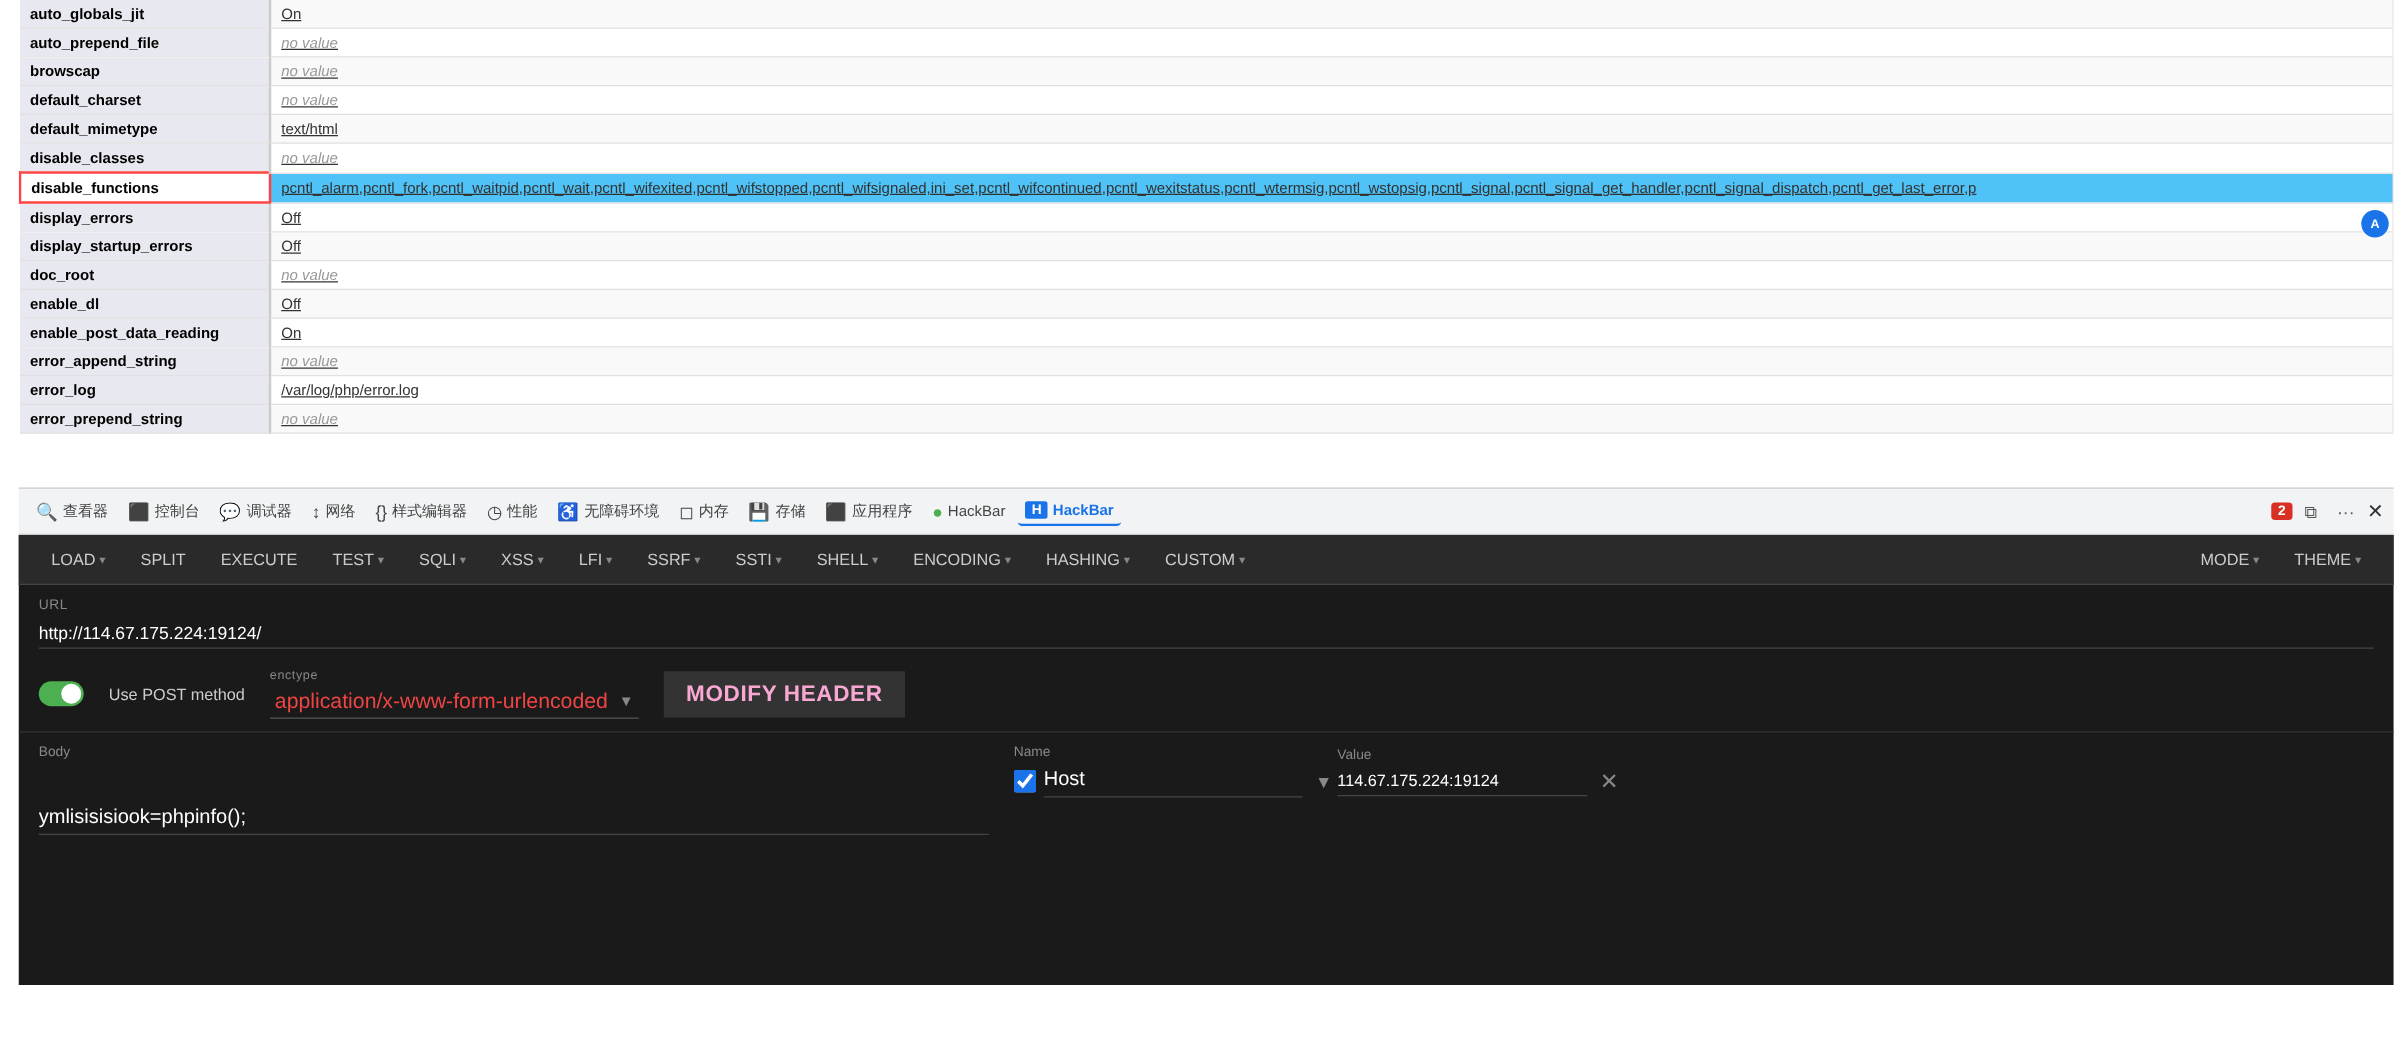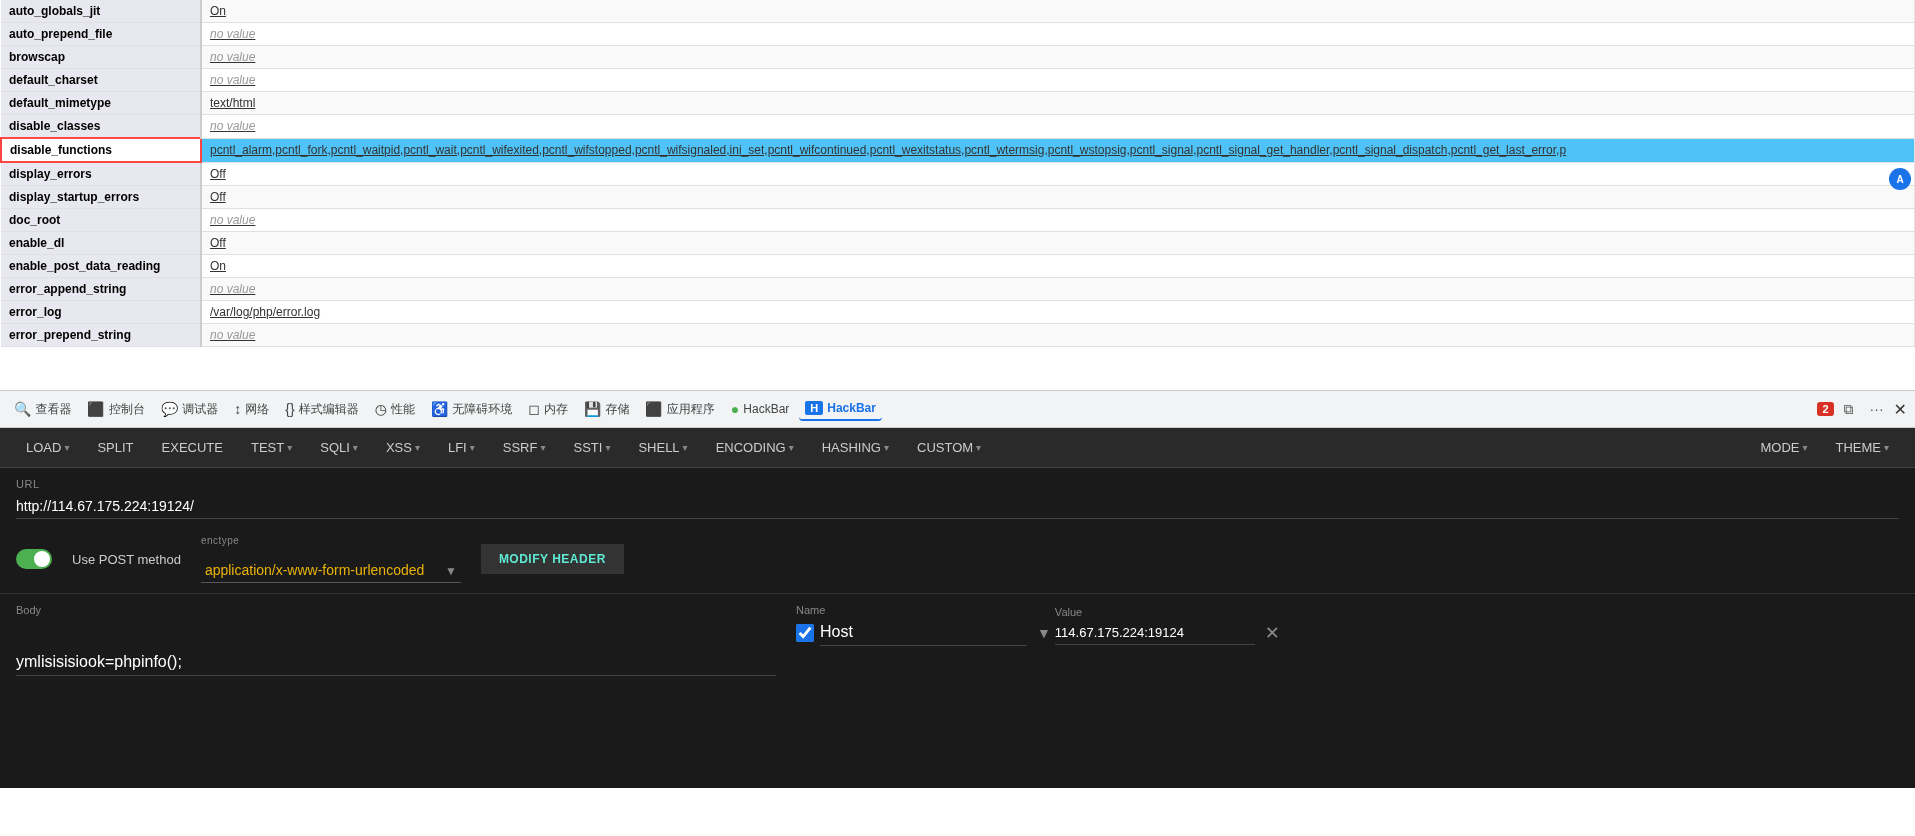--- a/index.html
+++ b/index.html
@@ -187,58 +187,58 @@
       transition: left 0.2s;
     }
     .post-label {
       font-size: 13px;
       color: #ccc;
       white-space: nowrap;
     }
     .enctype-section {
       display: flex;
       flex-direction: column;
-      gap: 12px;
+      gap: 1px;
       flex: 0 0 auto;
     }
     .enctype-label {
       font-size: 10px;
       color: #888;
       letter-spacing: 0.5px;
     }
     .enctype-select-wrapper {
       position: relative;
       display: flex;
       align-items: center;
     }
     .enctype-select {
       background: #1a1a1a;
-      color: #eab308;
+      color: #ef4444;
       border: none;
       border-bottom: 1px solid #555;
-      font-size: 14px;
+      font-size: 17px;
       padding: 4px 24px 4px 4px;
       appearance: none;
       cursor: pointer;
       outline: none;
       min-width: 260px;
     }
     .enctype-arrow {
       position: absolute;
       right: 4px;
       color: #888;
       pointer-events: none;
       font-size: 12px;
     }
     .modify-header-btn {
       background: #333;
-      color: #5eead4;
+      color: #f9a8d4;
       border: none;
       padding: 8px 18px;
-      font-size: 12px;
+      font-size: 18px;
       font-weight: bold;
       cursor: pointer;
       letter-spacing: 0.5px;
       white-space: nowrap;
       text-align: center;
     }
 
     
     .hackbar-bottom-row {
       display: flex;
@@ -346,21 +346,21 @@
       justify-content: center;
       font-size: 10px;
       color: #fff;
       font-weight: bold;
       z-index: 100;
     }
   </style>
 </head>
 <body>
 
-<div style="position:relative;">
+<div style="position:relative;padding-left:15px;">
 
   <div class="table-area">
     <table class="php-table">
       <tbody id="table-body">
           <tr>
             <td>auto_globals_jit</td>
             <td>On</td>
           </tr>
           <tr>
             <td>auto_prepend_file</td>

